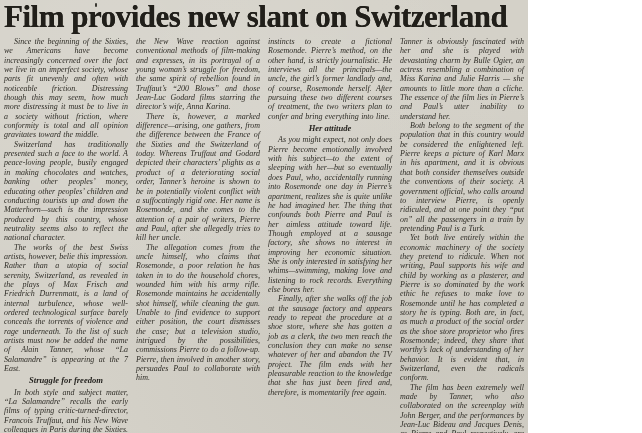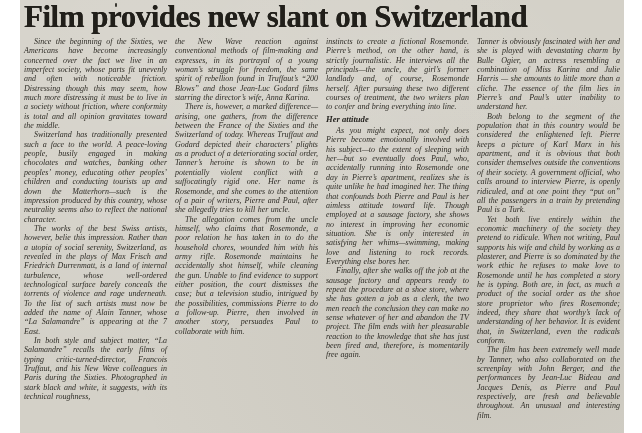--- a/index.html
+++ b/index.html
@@ -1,31 +1,30 @@
 <!DOCTYPE html>
 <html><head>
 <meta charset="utf-8">
 <style>
   html, body {
     margin: 0;
     padding: 0;
   }
   .page {
     position: relative;
-    width: 604px;
+    width: 528px;
     height: 433px;
     overflow: hidden;
     background:
       radial-gradient(ellipse at 20% 10%, rgba(255,255,255,0.10), rgba(0,0,0,0) 60%),
       radial-gradient(ellipse at 80% 80%, rgba(90,85,70,0.08), rgba(0,0,0,0) 55%),
       radial-gradient(ellipse at 60% 30%, rgba(255,255,255,0.06), rgba(0,0,0,0) 50%),
       #d4d1c8;
     font-family: "Liberation Serif", "DejaVu Serif", serif;
     color: #2b2a25;
-    margin-left: 20px;
   }
   .headline {
     margin: 0;
     padding: 1px 4px 0 4px;
     font-size: 31px;
     line-height: 32px;
     font-weight: 700;
     letter-spacing: -0.5px;
     color: #211f1a;
     white-space: nowrap;
@@ -48,21 +47,21 @@
   }
   .column p {
     margin: 0;
     text-indent: 10px;
     word-spacing: 0.4px;
   }
   .column h3 {
     margin: 3px 0 2px 0;
     font-size: 8.6px;
     font-weight: 700;
-    text-align: left;
+    text-align: center;
     color: #262420;
   }
   .speck {
     position: absolute;
     top: 3px;
     left: 95px;
     width: 2px;
     height: 4px;
     background: #3a3832;
     border-radius: 1px;
@@ -72,20 +71,21 @@
 <body>
 
 <div class="page">
   <div class="speck"></div>
   <h1 class="headline">Film provides new slant on Switzerland</h1>
   <div class="columns">
     <div class="column">
         <p>Since the beginning of the Sixties, we Americans have become increasingly concerned over the fact we live in an imperfect society, whose parts fit unevenly and often with noticeable friction. Distressing though this may seem, how much more distressing it must be to live in a society without friction, where conformity is total and all opinion gravitates toward the middle.</p>
         <p>Switzerland has traditionally presented such a face to the world. A peace-loving people, busily engaged in making chocolates and watches, banking other peoples’ money, educating other peoples’ children and conducting tourists up and down the Matterhorn—such is the impression produced by this country, whose neutrality seems also to reflect the national character.</p>
         <p>The works of the best Swiss artists, however, belie this impression. Rather than a utopia of social serenity, Switzerland, as revealed in the plays of Max Frisch and Friedrich Durrenmatt, is a land of internal turbulence, whose well-ordered technological surface barely conceals the torrents of violence and rage underneath. To the list of such artists must now be added the name of Alain Tanner, whose “La Salamandre” is appearing at the 7 East.</p>
+        <h3>Struggle for freedom</h3>
         <p>In both style and subject matter, “La Salamandre” recalls the early films of typing critic-turned-director, Francois Truffaut, and his New Wave colleagues in Paris during the Sixties. Photographed in stark black and white, it suggests, with its technical roughness,</p>
       </div>
     <div class="column">
         <p style="text-indent: 0px;">the New Wave reaction against conventional methods of film-making and expresses, in its portrayal of a young woman’s struggle for freedom, the same spirit of rebellion found in Truffaut’s “200 Blows” and those Jean-Luc Godard films starring the director’s wife, Anna Karina.</p>
         <p>There is, however, a marked difference—arising, one gathers, from the difference between the France of the Sixties and the Switzerland of today. Whereas Truffaut and Godard depicted their characters’ plights as a product of a deteriorating social order, Tanner’s heroine is shown to be in potentially violent conflict with a suffocatingly rigid one. Her name is Rosemonde, and she comes to the attention of a pair of writers, Pierre and Paul, after she allegedly tries to kill her uncle.</p>
         <p>The allegation comes from the uncle himself, who claims that Rosemonde, a poor relation he has taken in to do the household chores, wounded him with his army rifle. Rosemonde maintains he accidentally shot himself, while cleaning the gun. Unable to find evidence to support either position, the court dismisses the case; but a television studio, intrigued by the possibilities, commissions Pierre to do a follow-up. Pierre, then involved in another story, persuades Paul to collaborate with him.</p>
       </div>
     <div class="column">
         <p style="text-indent: 0px;">instincts to create a fictional Rosemonde. Pierre’s method, on the other hand, is strictly journalistic. He interviews all the principals—the uncle, the girl’s former landlady and, of course, Rosemonde herself. After pursuing these two different courses of treatment, the two writers plan to confer and bring everything into line.</p>
         <h3>Her attitude</h3>

